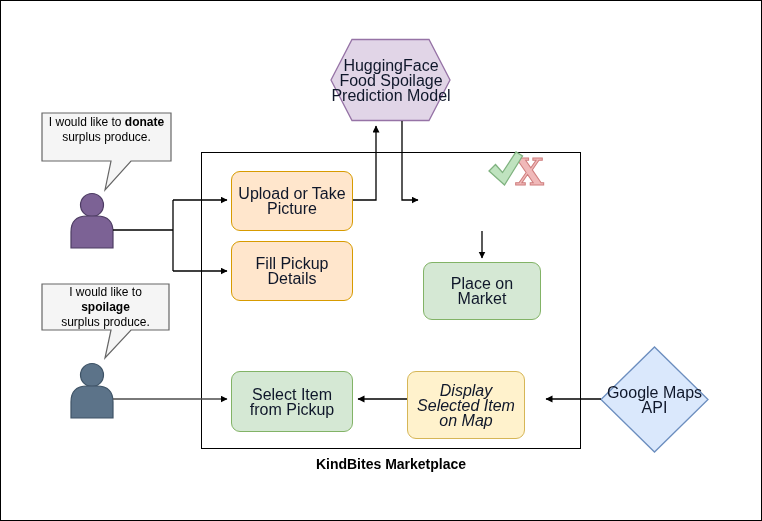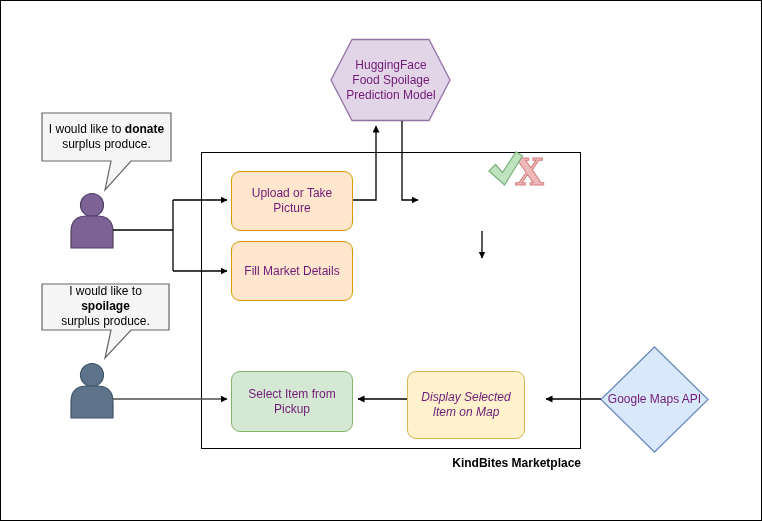--- a/index.html
+++ b/index.html
@@ -1,30 +1,30 @@
 <!DOCTYPE html>
 <html><head>
 <meta charset="utf-8">
 <style>
   html,body{margin:0;padding:0;background:#fff;font-family:"Liberation Sans",sans-serif;}
   #canvas{position:relative;width:762px;height:521px;background:#fff;border:1.5px solid #000;box-sizing:border-box;overflow:hidden;}
   #wires{position:absolute;left:0;top:0;width:760px;height:518px;z-index:1;}
   .node{position:absolute;z-index:2;display:flex;align-items:center;justify-content:center;
-        text-align:center;font-size:12px;line-height:15px;color:#701a75;box-sizing:border-box;}
+        text-align:center;font-size:16px;line-height:15px;color:#0f172a;box-sizing:border-box;}
   .rounded{border-radius:9px;border:1px solid;padding:4px 6px;}
   .orange{background:#FFE6CC;border-color:#D79B00;}
   .green{background:#D5E8D4;border-color:#82B366;}
   .yellow{background:#FFF2CC;border-color:#D6B656;}
   .plain{background:transparent;border:none;}
   #container-box{position:absolute;left:200px;top:151px;width:380px;height:297px;
         border:1px solid #000;background:transparent;z-index:0;box-sizing:border-box;}
-  #diagram-title{position:absolute;left:200px;top:455px;width:380px;text-align:right;
-        font-weight:bold;font-size:12px;color:#000;z-index:2;}
+  #diagram-title{position:absolute;left:200px;top:455px;width:380px;text-align:center;
+        font-weight:bold;font-size:14px;color:#000;z-index:2;}
   .bubble-text{position:absolute;z-index:2;font-size:12px;line-height:15px;color:#000;
-        text-align:center;display:flex;align-items:center;justify-content:center;}
+        text-align:center;display:flex;justify-content:center;}
   .prewrap{white-space:pre-line;}
 </style>
 </head>
 <body>
 
 <div id="canvas">
 
   <svg id="wires" viewBox="0 0 760 518" xmlns="http://www.w3.org/2000/svg">
     <defs>
       <marker id="arr" markerWidth="9" markerHeight="9" refX="6.5" refY="3.5" orient="auto" markerUnits="userSpaceOnUse">
@@ -77,19 +77,20 @@
   <div class="bubble-text" style="left:43px;top:114px;width:125px;height:44px;">
     <div><span>I would like to </span><b>donate</b><br>
          <span>surplus produce.</span></div>
   </div>
   <div class="bubble-text" style="left:43px;top:284px;width:123px;height:43px;">
     <div><span>I would like to </span><b>spoilage</b><br>
          <span>surplus produce.</span></div>
   </div>
 
   <div class="node rounded orange" style="left:230px;top:170px;width:122px;height:60px;">Upload or Take Picture</div>
-  <div class="node rounded orange" style="left:230px;top:240px;width:122px;height:60px;">Fill Market Details</div>
+  <div class="node rounded orange" style="left:230px;top:240px;width:122px;height:60px;">Fill Pickup Details</div>
+  <div class="node rounded green" style="left:422px;top:261px;width:118px;height:58px;">Place on Market</div>
   <div class="node rounded green" style="left:230px;top:370px;width:122px;height:61px;">Select Item from Pickup</div>
   <div class="node rounded yellow" style="left:406px;top:370px;width:118px;height:68px;font-style:italic;">Display Selected Item on Map</div>
 
   <div class="node plain" style="left:598px;top:390px;width:111px;height:17px;">Google Maps API</div>
 
 </div>
 
 </body></html>

